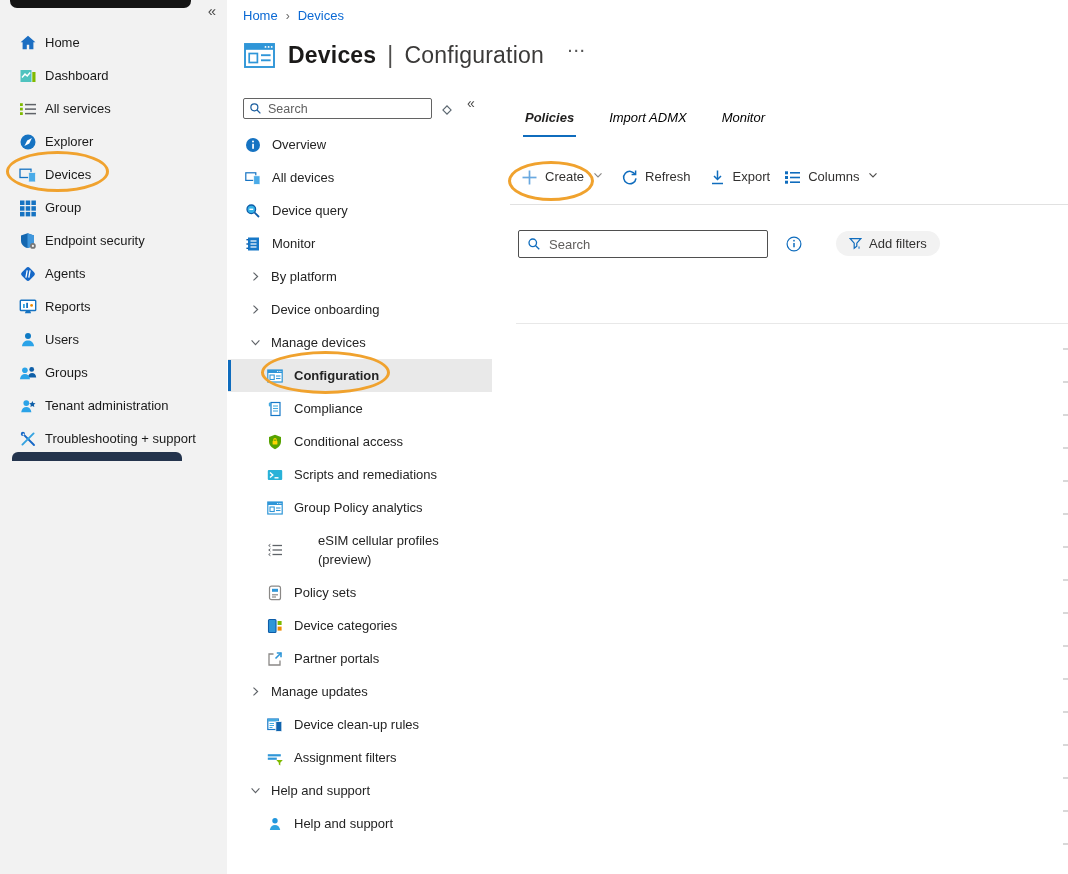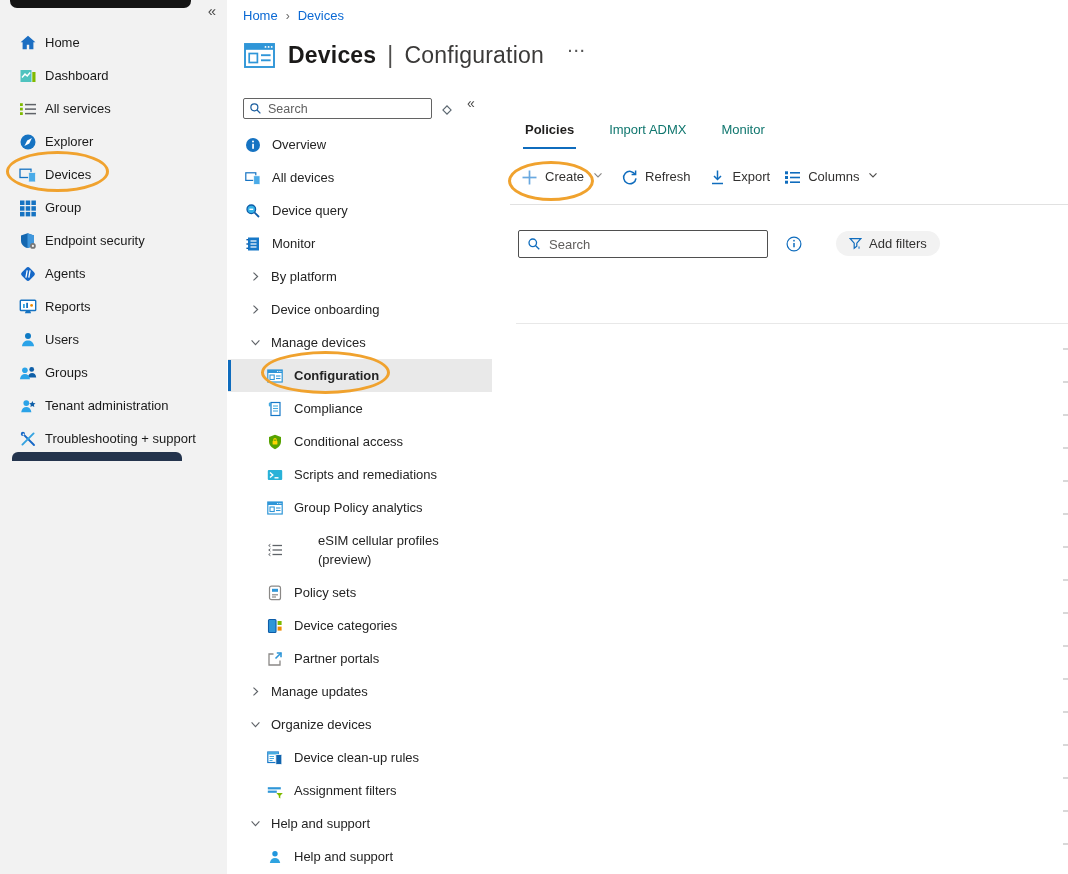--- a/index.html
+++ b/index.html
@@ -44,22 +44,22 @@
   .row.top { padding-left:17px; }
   .row.group { padding-left:21px;align-items:center; }
   .row.sub { padding-left:39px; }
   .row.selected { background:#e9e9e9; font-weight:700; }
   .row.selected::before { content:""; position:absolute; left:0; top:1px; bottom:1px; width:3px; background:#0f6cbd; }
   .row.tall { height:52px;gap:24px; }
   .row .two-line { line-height:19px; }
 
   
   .main { position:absolute; left:508px; top:92px; right:0; bottom:0; background:#fff; }
-  .tabs { position:absolute; left:15px; top:28px; display:flex; }
-  .tab { font-size:13px; color:#0f766e; margin-right:31px; padding:2px 2px 10px; cursor:pointer; }
+  .tabs { position:absolute; left:15px; top:16px; display:flex;font-style:italic; }
+  .tab { font-size:13px; color:#000000; margin-right:31px; padding:2px 2px 10px; cursor:pointer; }
   .tab.active { font-weight:700; color:#201f1e; border-bottom:2.5px solid #0f6cbd; }
   .toolbar { position:absolute; left:13px; top:72px; height:26px; display:flex; align-items:center; font-size:13px; color:#323130; }
   .tbtn { display:flex; cursor:pointer; }
   .tbtn .tic { width:17px; height:17px; margin-right:7px; flex:none; }
   .tbtn .cdn { width:12px; height:12px; margin-left:8px; flex:none; }
   .toolbar-divider { position:absolute; left:2px; right:0; top:112px; height:1px; background:#e1e1e1; }
   .search-row { position:absolute; left:10px; top:138px; right:0; height:28px; }
   .m-search { position:absolute; left:0; top:0; width:250px; height:28px; border:1px solid #4f4f4f; border-radius:2px; display:flex; align-items:center; padding:0 8px; background:#fff; }
   .m-search .ic16 { width:14px; height:14px; margin-right:8px; flex:none; }
   .m-search input { border:none; outline:none; width:100%; font-size:13px; font-family:inherit; color:#333; background:transparent; }
@@ -464,26 +464,20 @@
             </svg>
           </span>
         <span>Partner portals</span>
       </div>
       <div class="row group">
         <span class="chev"><svg viewBox="0 0 16 16" fill="none" stroke="#5f6368" stroke-width="1.4">
               <path d="M5.5 3.2 10.6 8l-5.1 4.8"></path>
             </svg></span>
         <span>Manage updates</span>
       </div>
-      <div class="row group">
-        <span class="chev"><svg viewBox="0 0 16 16" fill="none" stroke="#5f6368" stroke-width="1.4">
-              <path d="M3.2 5.5 8 10.6l4.8-5.1"></path>
-            </svg></span>
-        <span>Organize devices</span>
-      </div>
       <div class="row sub">
         <span class="ic16">
             <svg viewBox="0 0 16 16">
               <rect x="0.8" y="2" width="10.5" height="10.5" fill="#fff" stroke="#1778c8" stroke-width="1.2"></rect>
               <rect x="0.8" y="2" width="10.5" height="2.5" fill="#45aae0"></rect>
               <g stroke="#45aae0" stroke-width="1">
                 <line x1="2.5" y1="6.5" x2="7" y2="6.5"></line>
                 <line x1="2.5" y1="8.5" x2="7" y2="8.5"></line>
                 <line x1="2.5" y1="10.5" x2="5.5" y2="10.5"></line>
               </g>

